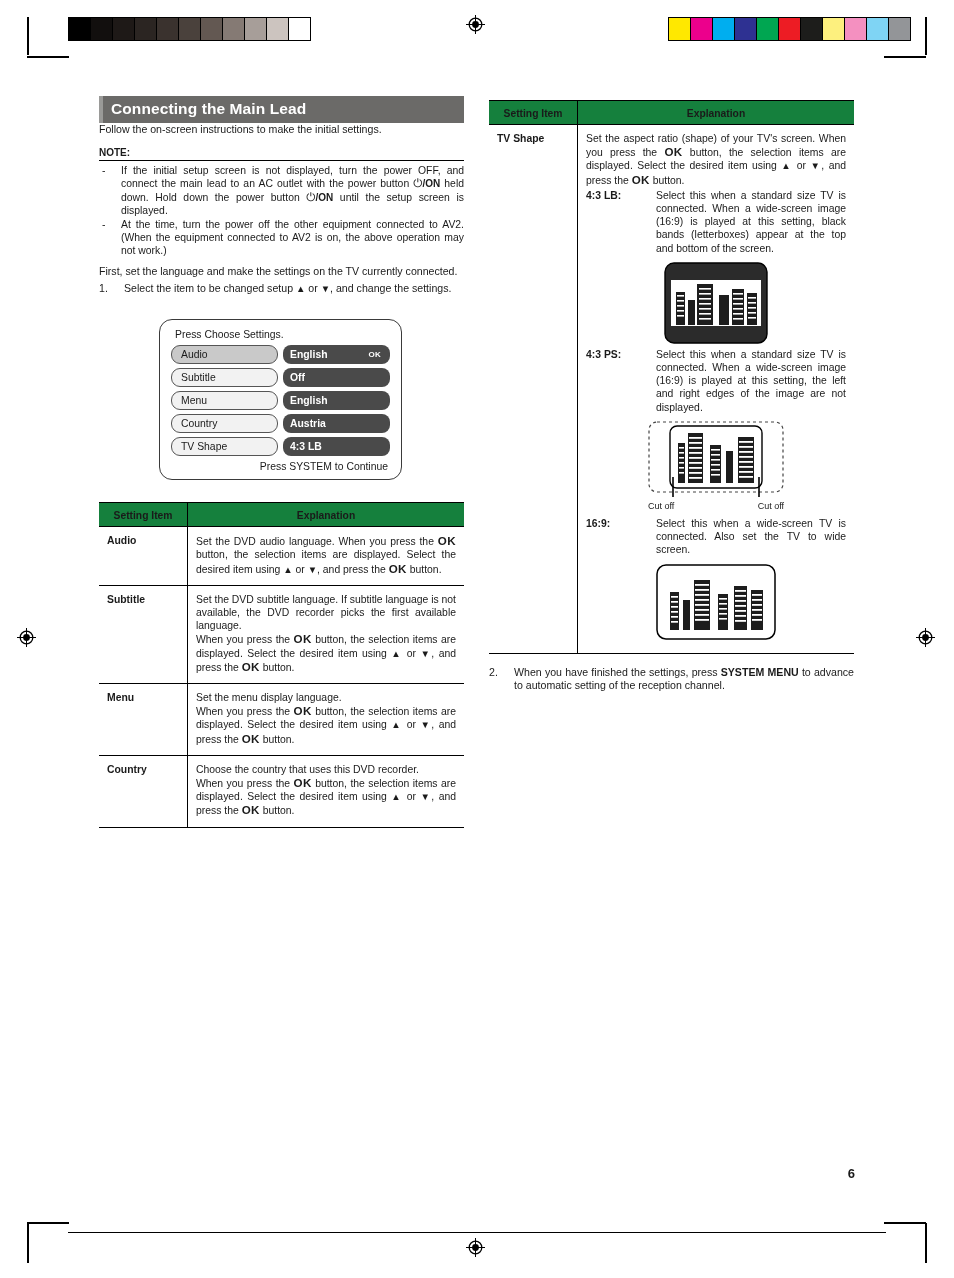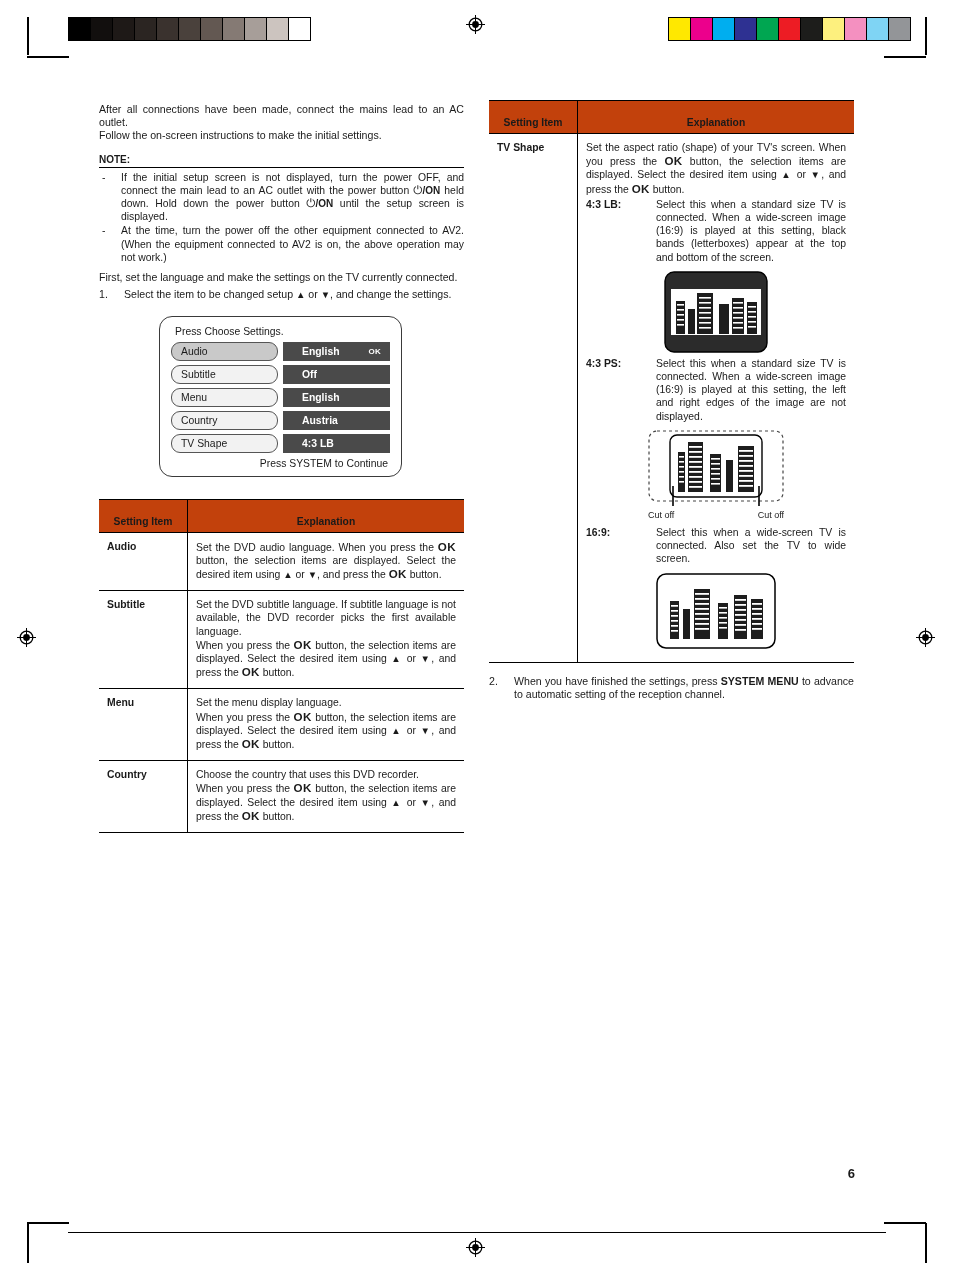--- a/index.html
+++ b/index.html
@@ -114,21 +114,21 @@
     text-align: justify;
   }
   .step .num {
     position: absolute;
     left: 0;
     top: 0;
   }
 
   
   #osd-wrap {
-    margin: 14px 0 0 60px;
+    margin: 24px 0 0 60px;
     width: 243px;
   }
   .osd {
     border: 1.4px solid #3a3a3a;
     border-radius: 13px;
     padding: 9px 11px 7px 11px;
     background: #fff;
     box-sizing: border-box;
   }
   .osd-title {
@@ -150,27 +150,27 @@
     align-items: center;
     padding-left: 9px;
     box-sizing: border-box;
     background: #f2f2f2;
   }
   .osd-row.selected .osd-key { background: #c9c9c9; }
   .osd-val {
     flex: 1;
     margin-left: 5px;
     background: #4a4a4a;
-    border-radius: 0;
+    border-radius: 8px;
     color: #fff;
     font-size: 10.4px;
     font-weight: bold;
     display: flex;
     align-items: center;
-    padding: 0 19px;
+    padding: 0 7px;
     box-sizing: border-box;
     position: relative;
   }
   .osd-val .ok-tag {
     position: absolute;
     right: 9px;
     font-size: 8px;
     font-weight: bold;
     letter-spacing: 0.3px;
   }
@@ -183,26 +183,26 @@
 
   
   table.exp {
     width: 100%;
     border-collapse: collapse;
     margin-top: 22px;
     table-layout: fixed;
   }
   #right-column table.exp { margin-top: 0; }
   table.exp th {
-    background: #c2410c;
+    background: #15803d;
     border-top: 1.5px solid #000;
     border-bottom: 1px solid #000;
     font-size: 10.3px;
     font-weight: bold;
-    padding: 16px 0 5px 0;
+    padding: 7px 0 5px 0;
     text-align: center;
   }
   table.exp th.c1 { width: 88px; border-right: 1px solid #000; }
   table.exp td {
     border-bottom: 1px solid #000;
     font-size: 10.4px;
     line-height: 13.2px;
     vertical-align: top;
     padding: 7px 8px 9px 8px;
     text-align: justify;
@@ -330,22 +330,22 @@
   <svg width="19" height="19" viewBox="0 0 19 19">
     <circle cx="9.5" cy="9.5" r="6.3" fill="none" stroke="#000" stroke-width="1.3"></circle>
     <circle cx="9.5" cy="9.5" r="3.4" fill="#000"></circle>
     <line x1="9.5" y1="0" x2="9.5" y2="19" stroke="#000" stroke-width="1"></line>
     <line x1="0" y1="9.5" x2="19" y2="9.5" stroke="#000" stroke-width="1"></line>
   </svg>
 </div>
 
 <div id="left-column" class="column">
 
-
-  <p class="body">After all connections have been made, connect the mains lead to an AC outlet.</p>
+  <div class="section-bar">Connecting the Main Lead</div>
+
   <p class="body tight">Follow the on-screen instructions to make the initial settings.</p>
 
   <div class="note-label">NOTE:</div>
   <div class="note-rule"></div>
   <ul class="note-list">
     <li>
       <span class="dash">-</span>
       <span>If the initial setup screen is not displayed, turn the power OFF, and connect the main lead to an AC outlet with the power button </span><span class="pwr">⏻</span><span class="pwr-on">/ON</span><span> held down. Hold down the power button </span><span class="pwr">⏻</span><span class="pwr-on">/ON</span><span> until the setup screen is displayed.</span>
     </li>
     <li>

